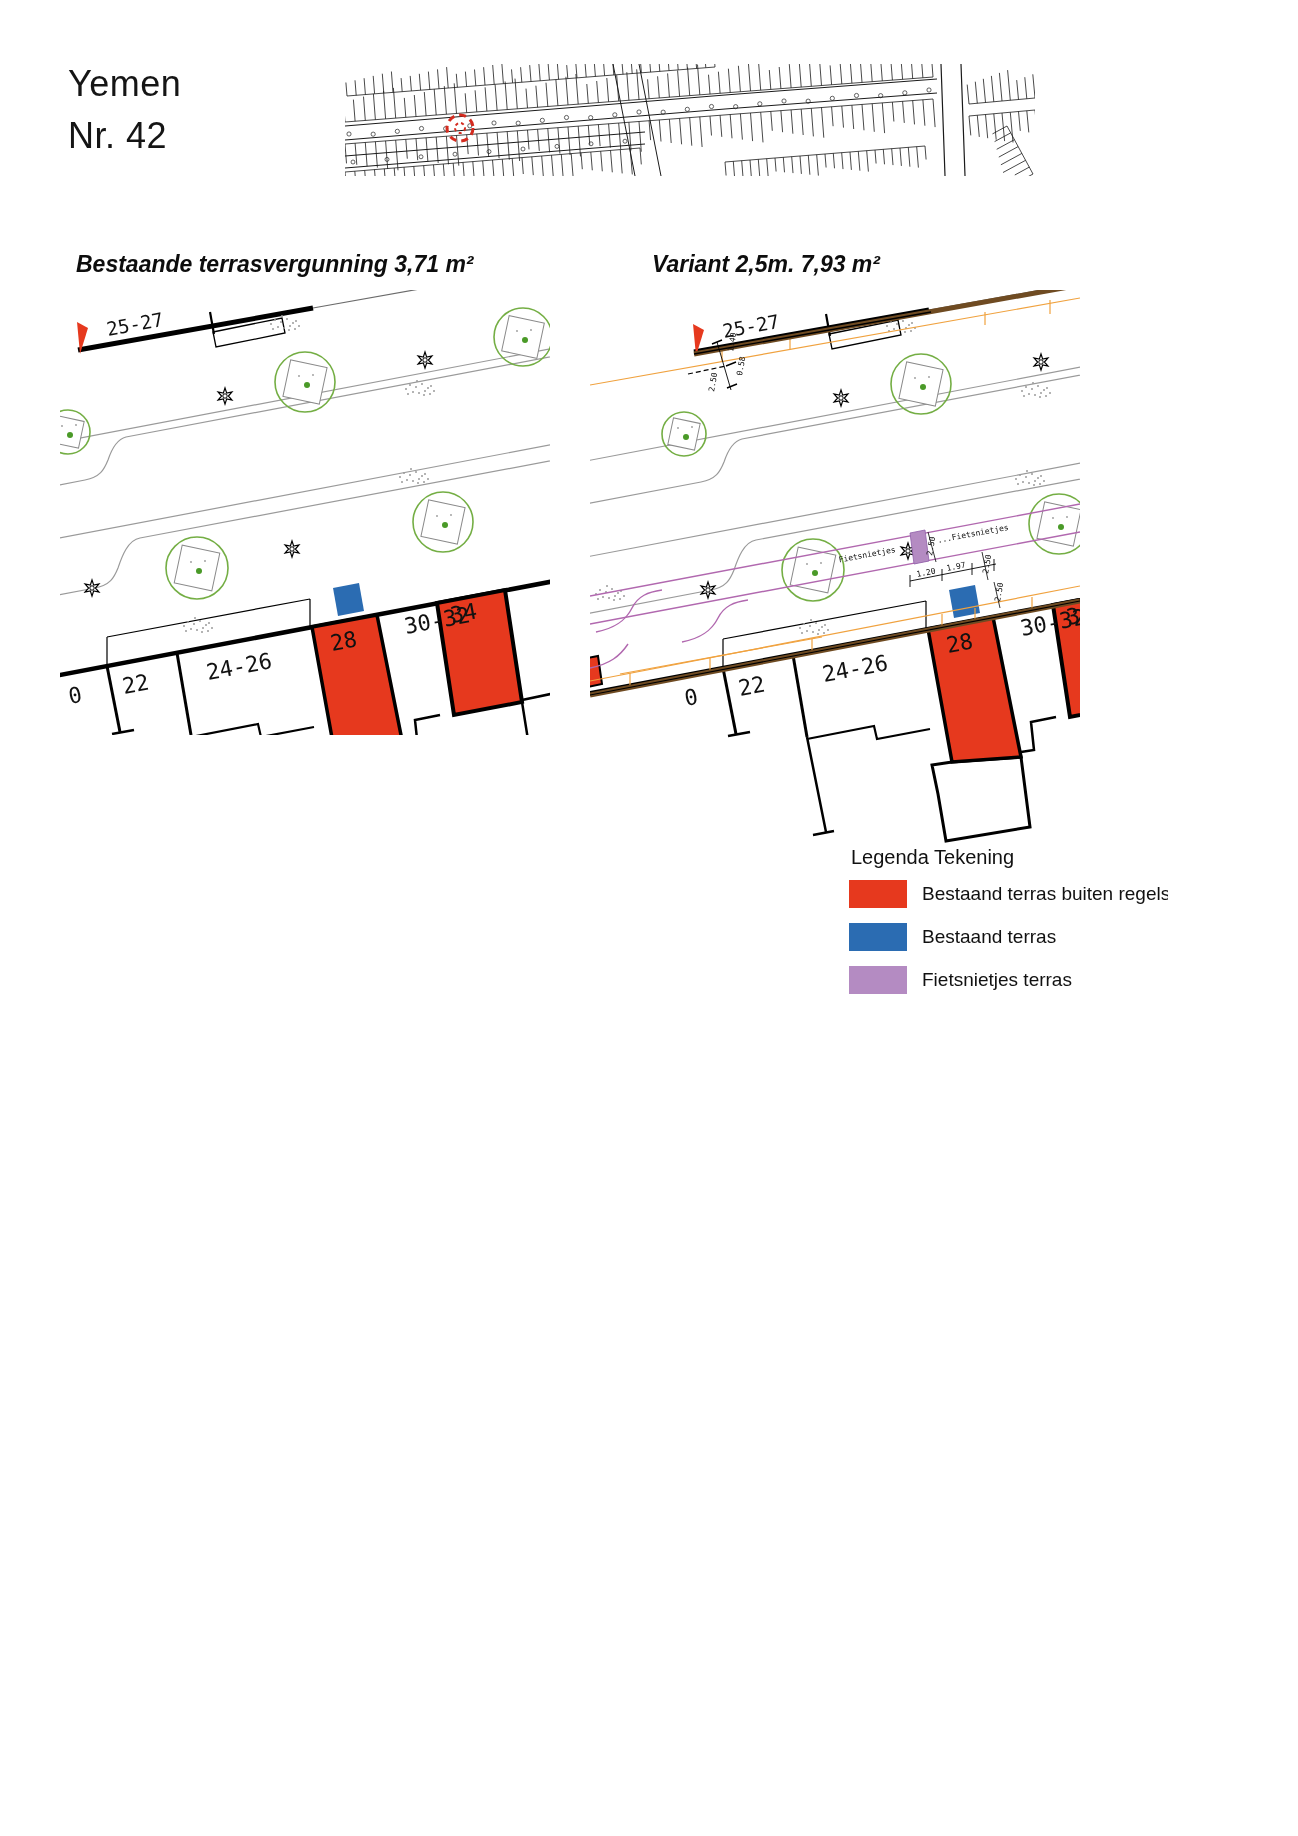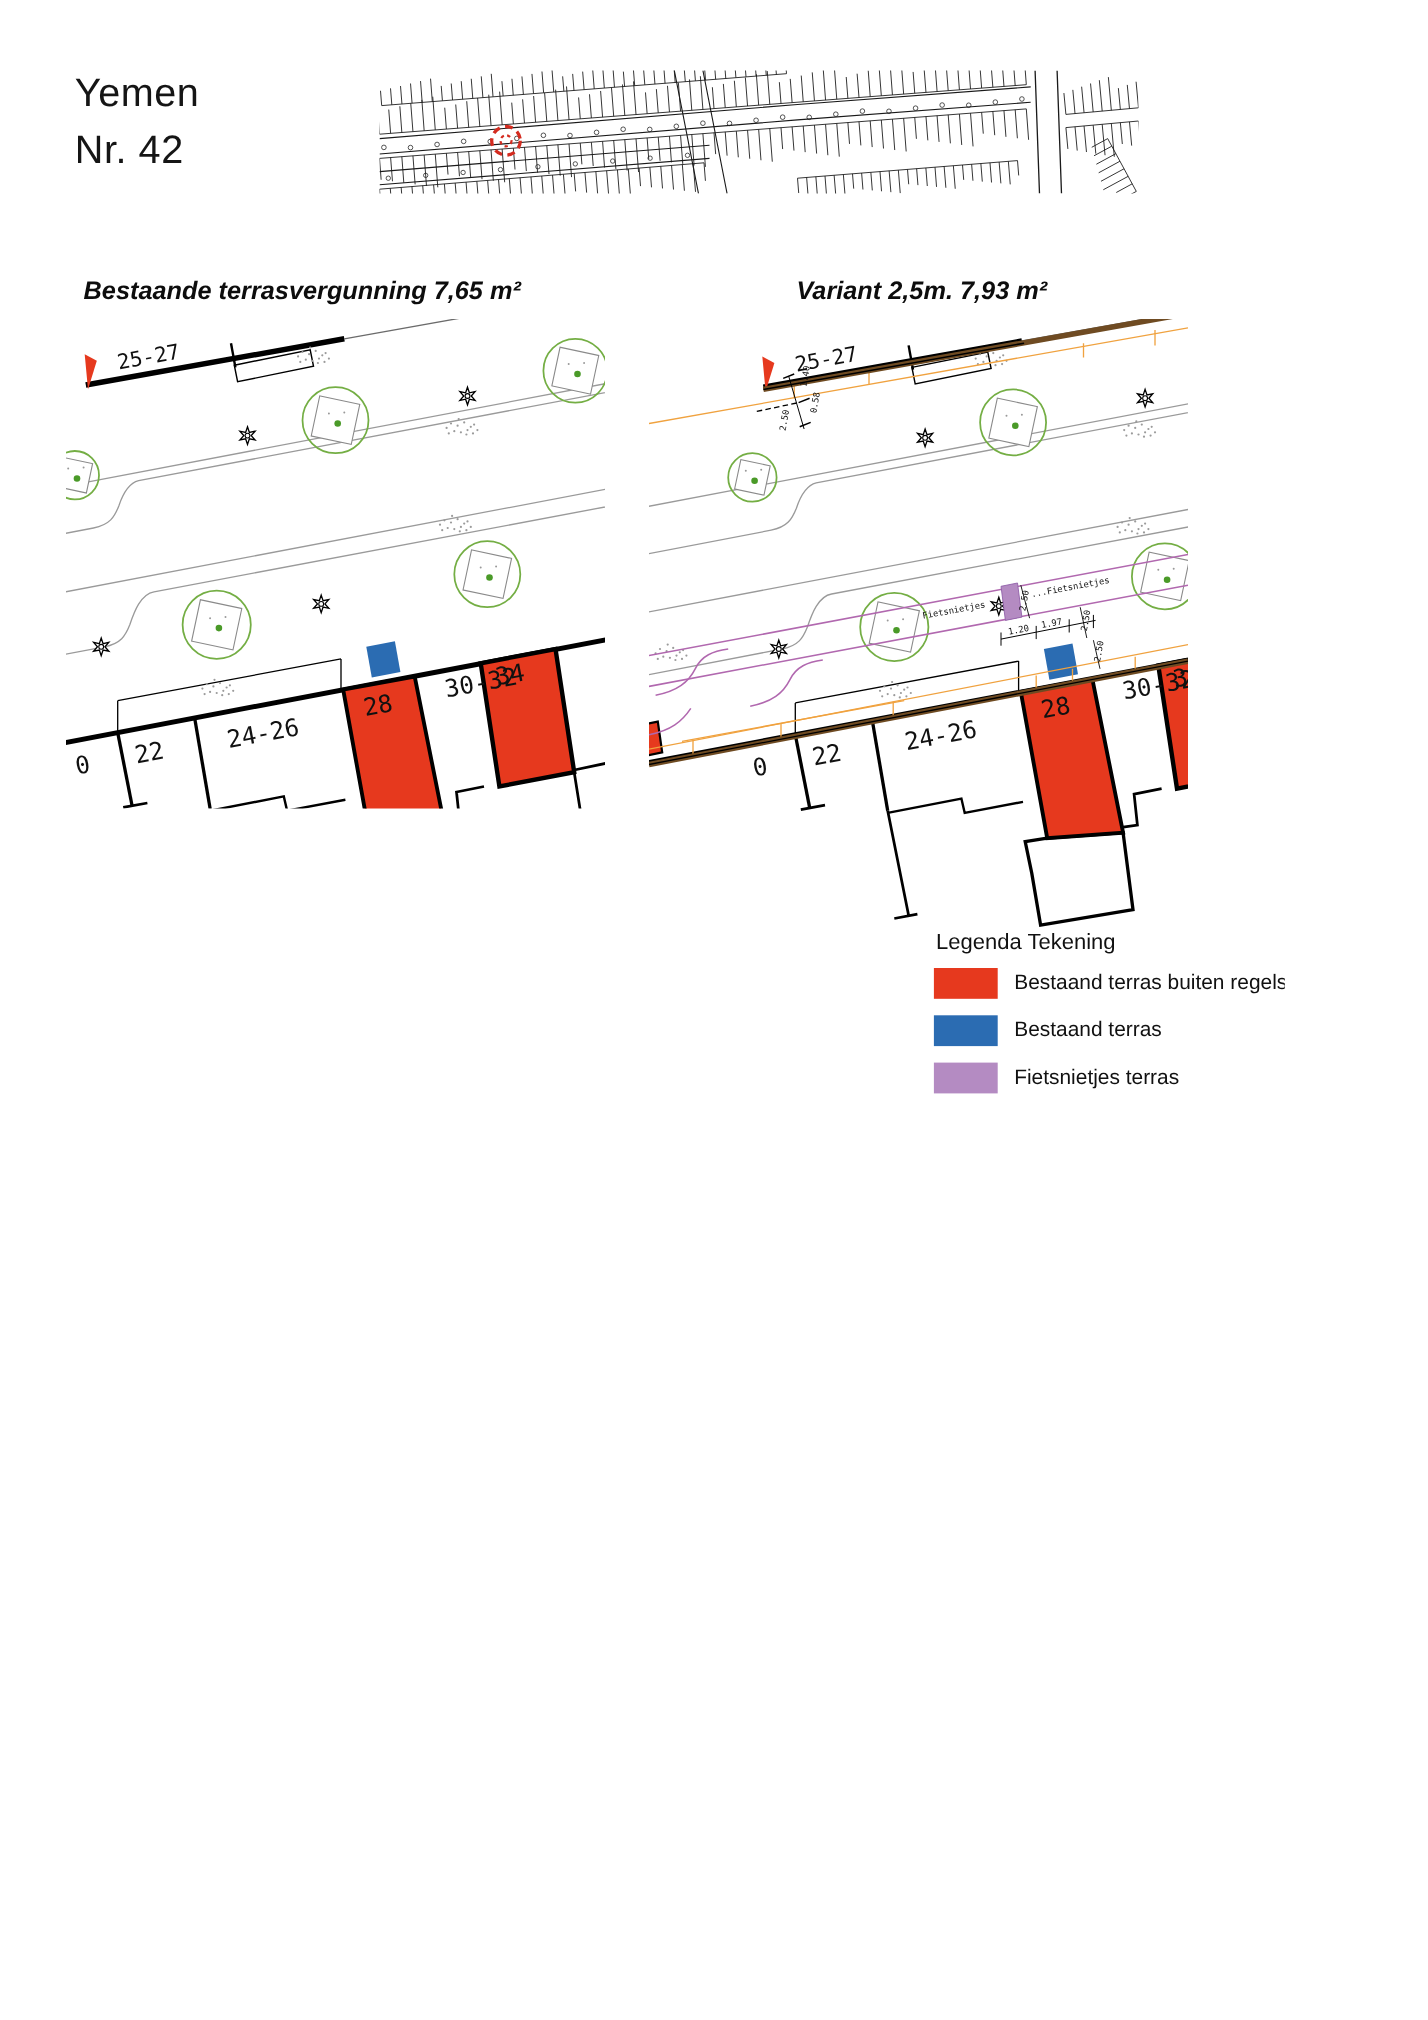--- a/index.html
+++ b/index.html
@@ -3,21 +3,21 @@
 <meta charset="utf-8">
 <style>
   html,body{margin:0;padding:0;background:#fff;}
   .page{position:relative;width:1168px;height:1836px;background:#ffffff;overflow:hidden;
         font-family:"Liberation Sans", sans-serif;}
   .doc-title{position:absolute;left:68px;top:58px;font-size:36px;line-height:52px;
              color:#151515;letter-spacing:.5px;font-weight:500;}
   .panel-heading{position:absolute;top:251px;font-style:italic;font-weight:bold;
                  font-size:23px;color:#0d0d0d;white-space:nowrap;}
   .heading-left{left:76px;}
-  .heading-right{left:724px;}
+  .heading-right{left:652px;}
   svg text{font-family:"DejaVu Sans Mono", monospace;fill:#111;}
   .bldg-label{font-size:22px;}
   .odd-label{font-size:19px;}
   .tiny-label{font-size:8px;}
   .legend{position:absolute;left:849px;top:846px;width:430px;color:#111;
           font-family:Liberation Sans, sans-serif;}
   .legend-title{font-size:20px;margin:0 0 11px 2px;}
   .legend-row{display:flex;align-items:center;margin-bottom:15px;height:28px;}
   .legend-swatch{width:58px;height:28px;margin-right:15px;flex:0 0 58px;}
   .legend-line{width:58px;height:0;margin-right:15px;flex:0 0 58px;}
@@ -87,21 +87,21 @@
           <circle cx="246" cy="79.8" r="2" fill="none" stroke="#222" stroke-width="0.7"></circle>
           <circle cx="280" cy="77.2" r="2" fill="none" stroke="#222" stroke-width="0.7"></circle>
         </g>
         <g>
           <circle cx="115" cy="64" r="13" fill="none" stroke="#d42b1f" stroke-width="3" stroke-dasharray="7,5"></circle>
           <circle cx="115" cy="64" r="5" fill="none" stroke="#d42b1f" stroke-width="2" stroke-dasharray="3,3"></circle>
         </g>
       </svg>
   </div>
 
-  <div class="panel-heading heading-left">Bestaande terrasvergunning 7,65 m²</div>
+  <div class="panel-heading heading-left">Bestaande terrasvergunning 3,71 m²</div>
   <div class="panel-heading heading-right">Variant 2,5m. 7,93 m²</div>
 
   <svg width="0" height="0" style="position:absolute" aria-hidden="true">
     <defs>
       <g id="scene">
 
         <path d="M-90,169 L500,57" stroke="#9a9a9a" stroke-width="1.2" fill="none"></path>
         <path d="M-90,212 L25,190 C40,187 44,180 48,170 C52,158 58,149 66,147 L500,65" stroke="#9a9a9a" stroke-width="1.2" fill="none"></path>
         <path d="M253,18 L500,-26" stroke="#6b6b6b" stroke-width="1.2" fill="none"></path>
         <path d="M18,60 L253,18" stroke="#000" stroke-width="5" fill="none"></path>

